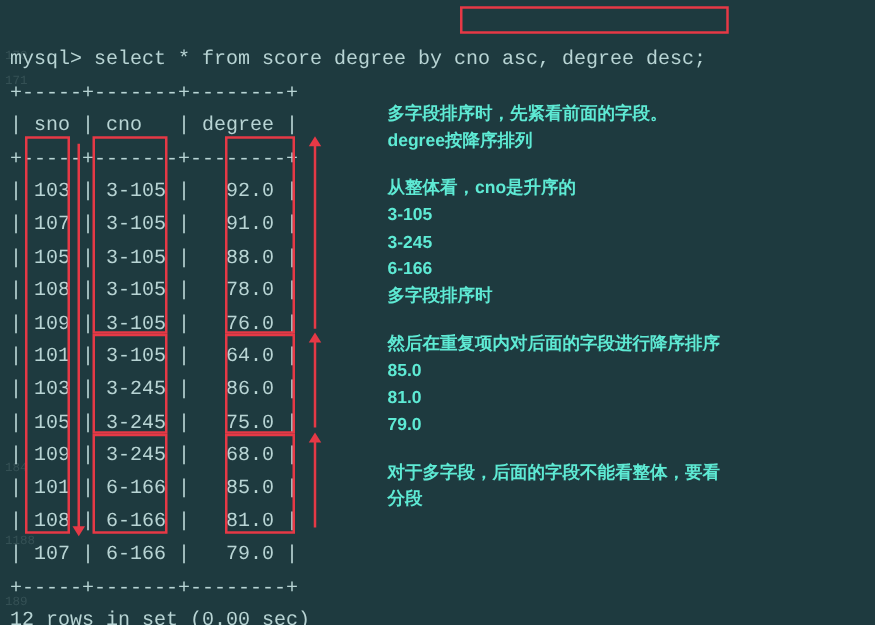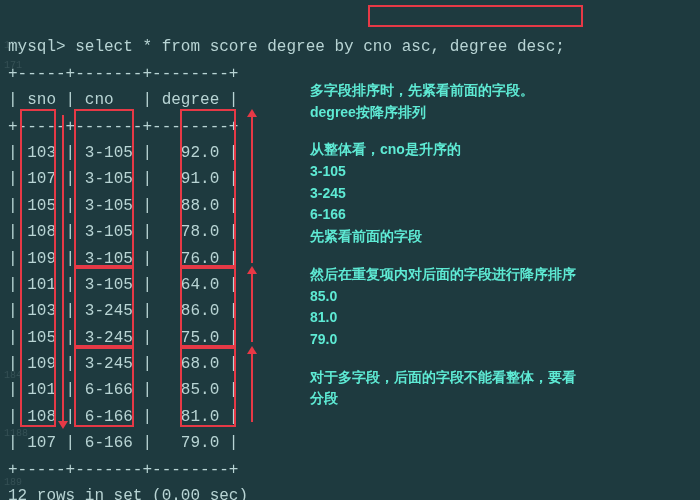--- a/index.html
+++ b/index.html
@@ -102,21 +102,21 @@
 <div class="annotations">
   <div class="anno-block">
     <div>多字段排序时，先紧看前面的字段。</div>
     <div>degree按降序排列</div>
   </div>
   <div class="anno-block">
     <div>从整体看，cno是升序的</div>
     <div>3-105</div>
     <div>3-245</div>
     <div>6-166</div>
-    <div>先紧看前面的字段</div>
+    <div>多字段排序时</div>
   </div>
   <div class="anno-block">
     <div>然后在重复项内对后面的字段进行降序排序</div>
     <div>85.0</div>
     <div>81.0</div>
     <div>79.0</div>
   </div>
   <div class="anno-block">
     <div>对于多字段，后面的字段不能看整体，要看</div>
     <div>分段</div>

